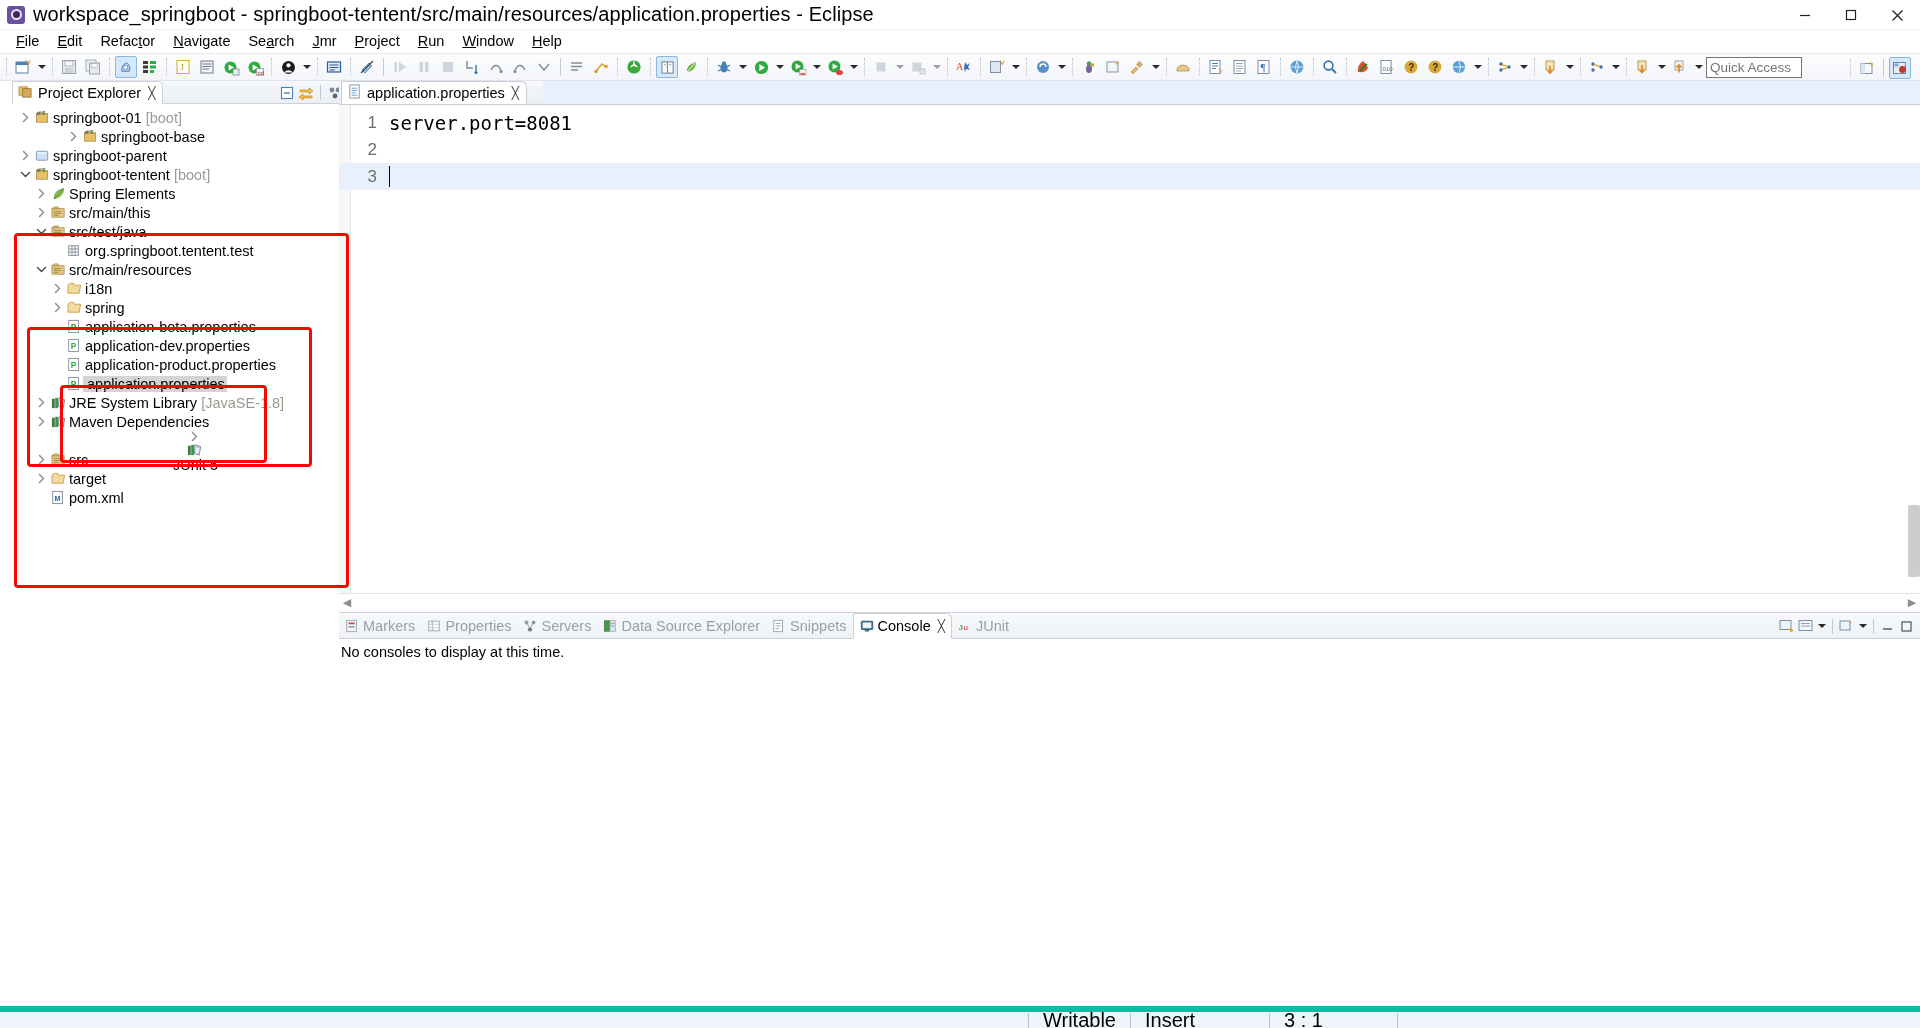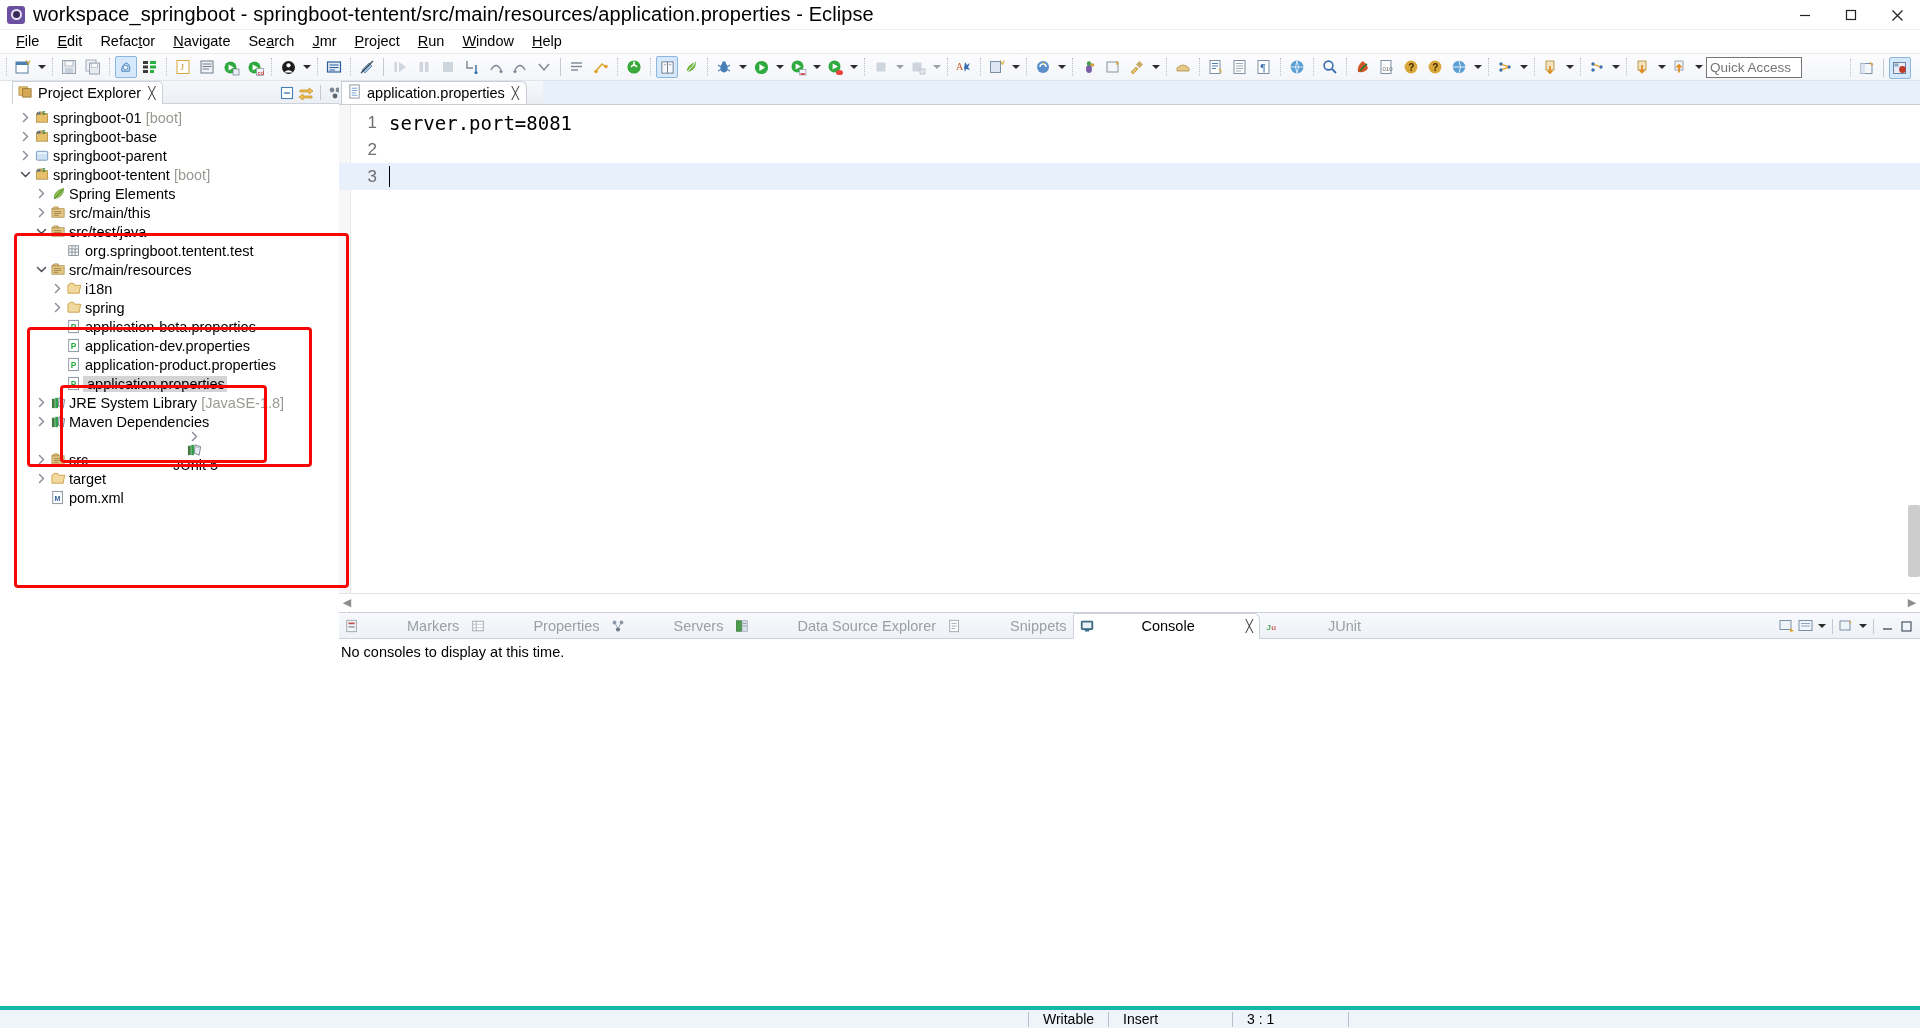--- a/index.html
+++ b/index.html
@@ -264,21 +264,20 @@
     display: flex; align-items: center;
     position: relative;
     border-bottom: 1px solid #ccd0d8;
   }
   .btab {
     height: 26px; display: flex; align-items: center;
     padding: 0 6px;
     font-size: 14.5px;
     color: #9aa0a8;
     white-space: nowrap;
-    gap: 44px;
   }
   .btab .btab-label { margin-left: 4px; }
   .btab.active {
     background: #fff;
     color: #000;
     border: 1px solid #ccd0d8;
     border-bottom: 1px solid #fff;
     border-top-right-radius: 6px;
     border-top-left-radius: 2px;
     height: 26px;
@@ -294,23 +293,23 @@
   }
   #console-msg {
     font-size: 14.5px; color: #000;
     padding: 4px 0 0 2px;
   }
 
   
   #statusbar {
     position: absolute; left: 0; bottom: 0; width: 1920px; height: 22px;
     background: #eff3fa;
-    border-top: 4px solid #14b8a6;
+    border-top: 6px solid #14b8a6;
     display: flex; align-items: center;
-    font-size: 14px; color: #000;
+    font-size: 20px; color: #000;
   }
   .st-cell { padding: 0 14px; height: 22px; display: flex; align-items: center; }
   .st-div { width: 1px; height: 15px; background: #b9c0cc; }
   #status-left-spacer { width: 1028px; }
   #statusbar-wrap {
     position: absolute; left: 0; bottom: 0; width: 1920px; height: 22px;
   }
 </style>
 </head>
 <body>
@@ -872,21 +871,21 @@
           <span class="ico">
             <svg width="15" height="15" viewBox="0 0 16 16">
               <rect x="1.5" y="4" width="12" height="9" fill="#e8c06a" stroke="#a8873e" stroke-width=".8"></rect>
               <path d="M1.5 4 L4 2 L8 2 L9 4 Z" fill="#e8c06a" stroke="#a8873e" stroke-width=".8"></path>
               <text x="2" y="5.6" font-size="4.5" fill="#2f5fa0" font-family="sans-serif" font-weight="bold">M</text>
               <text x="8" y="5" font-size="5" fill="#1f7a2f" font-family="sans-serif" font-weight="bold">S</text>
             </svg>
           </span>
           <span class="lblbox"><span class="lbl">springboot-01</span><span class="dim">[boot]</span></span>
         </div>
-        <div class="row" style="padding-left: 5px;">
+        <div class="row" style="padding-left: 5px; margin-left: 48px;">
           <span class="twisty">
             <svg width="9" height="11" viewBox="0 0 9 11">
               <path d="M2.5 1.5 L6.5 5.5 L2.5 9.5" stroke="#8a8f98" fill="none" stroke-width="1.5" stroke-linecap="round" stroke-linejoin="round"></path>
             </svg>
           </span>
           <span class="ico">
             <svg width="15" height="15" viewBox="0 0 16 16">
               <rect x="1.5" y="4" width="12" height="9" fill="#e8c06a" stroke="#a8873e" stroke-width=".8"></rect>
               <path d="M1.5 4 L4 2 L8 2 L9 4 Z" fill="#e8c06a" stroke="#a8873e" stroke-width=".8"></path>
               <text x="2" y="5.6" font-size="4.5" fill="#2f5fa0" font-family="sans-serif" font-weight="bold">M</text>

